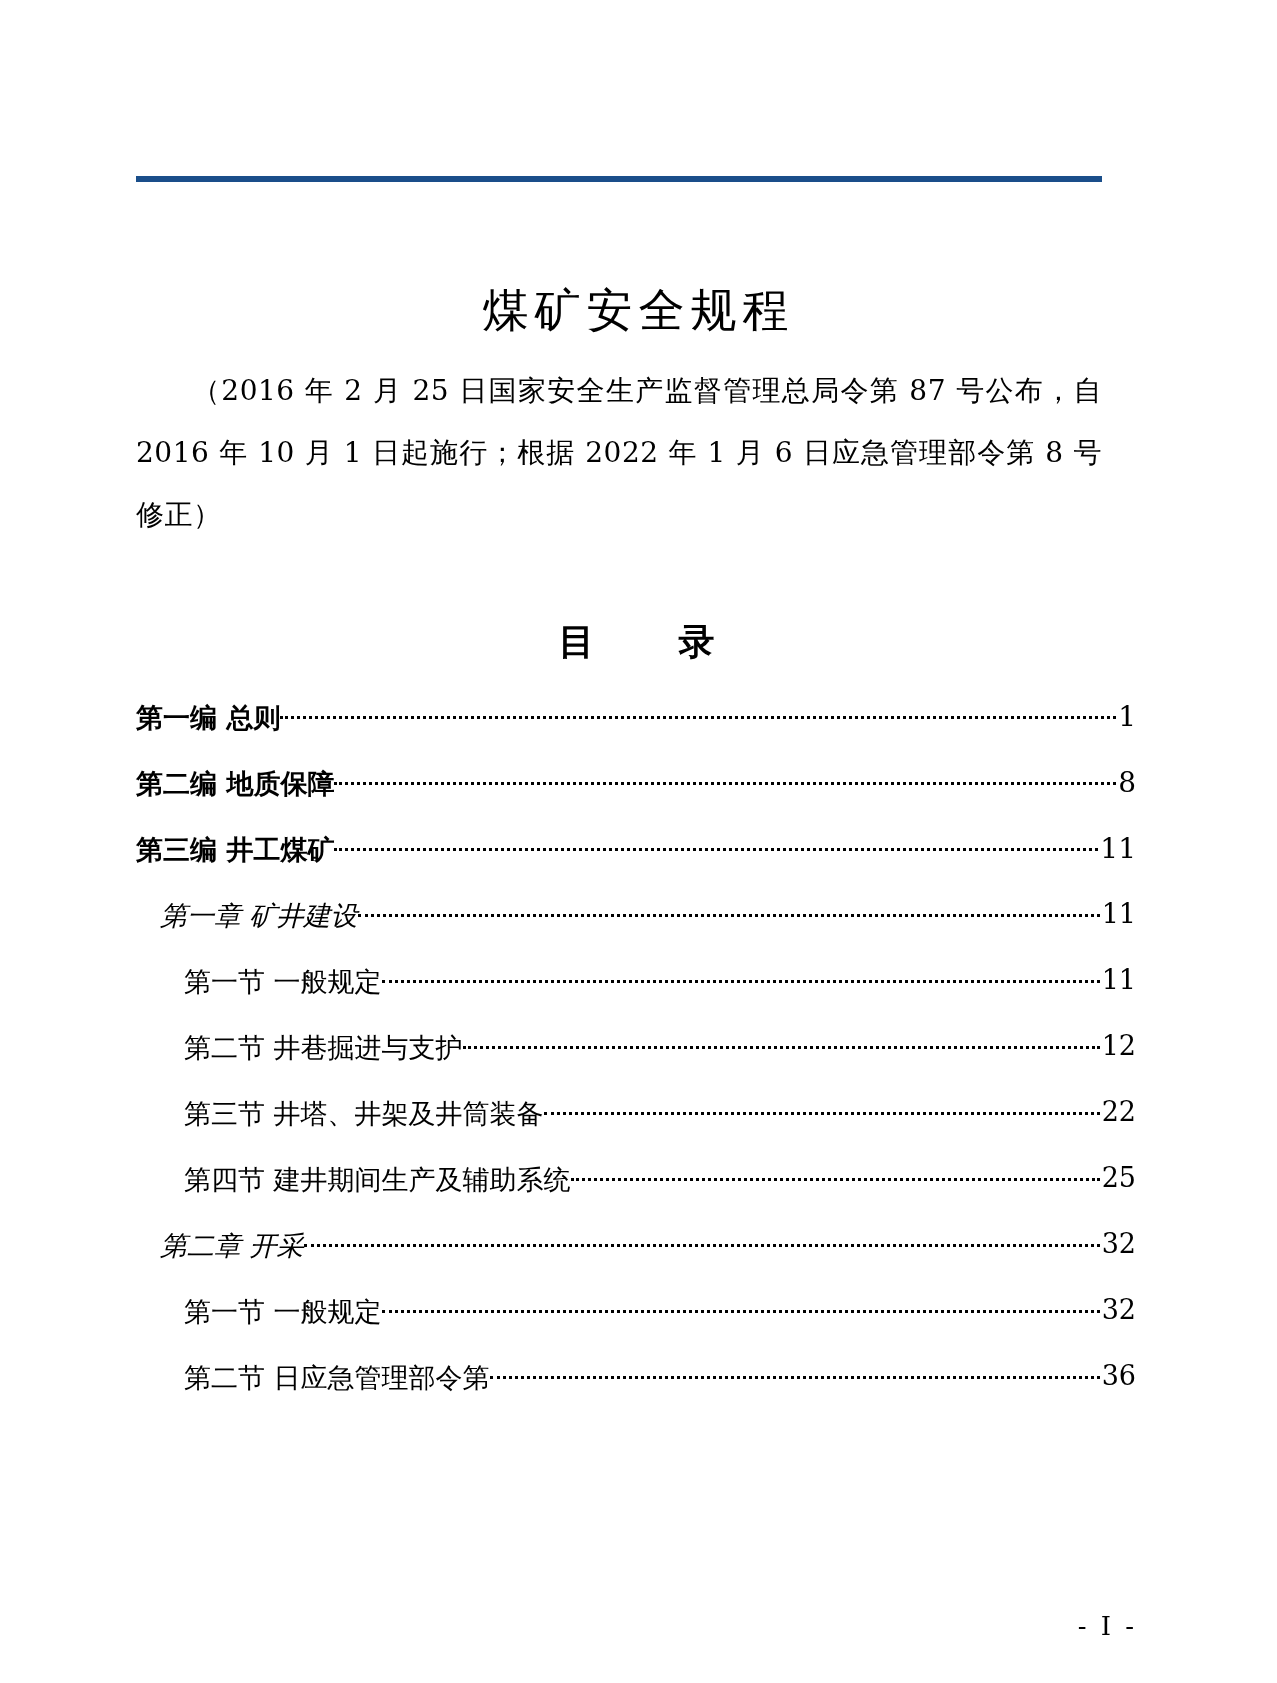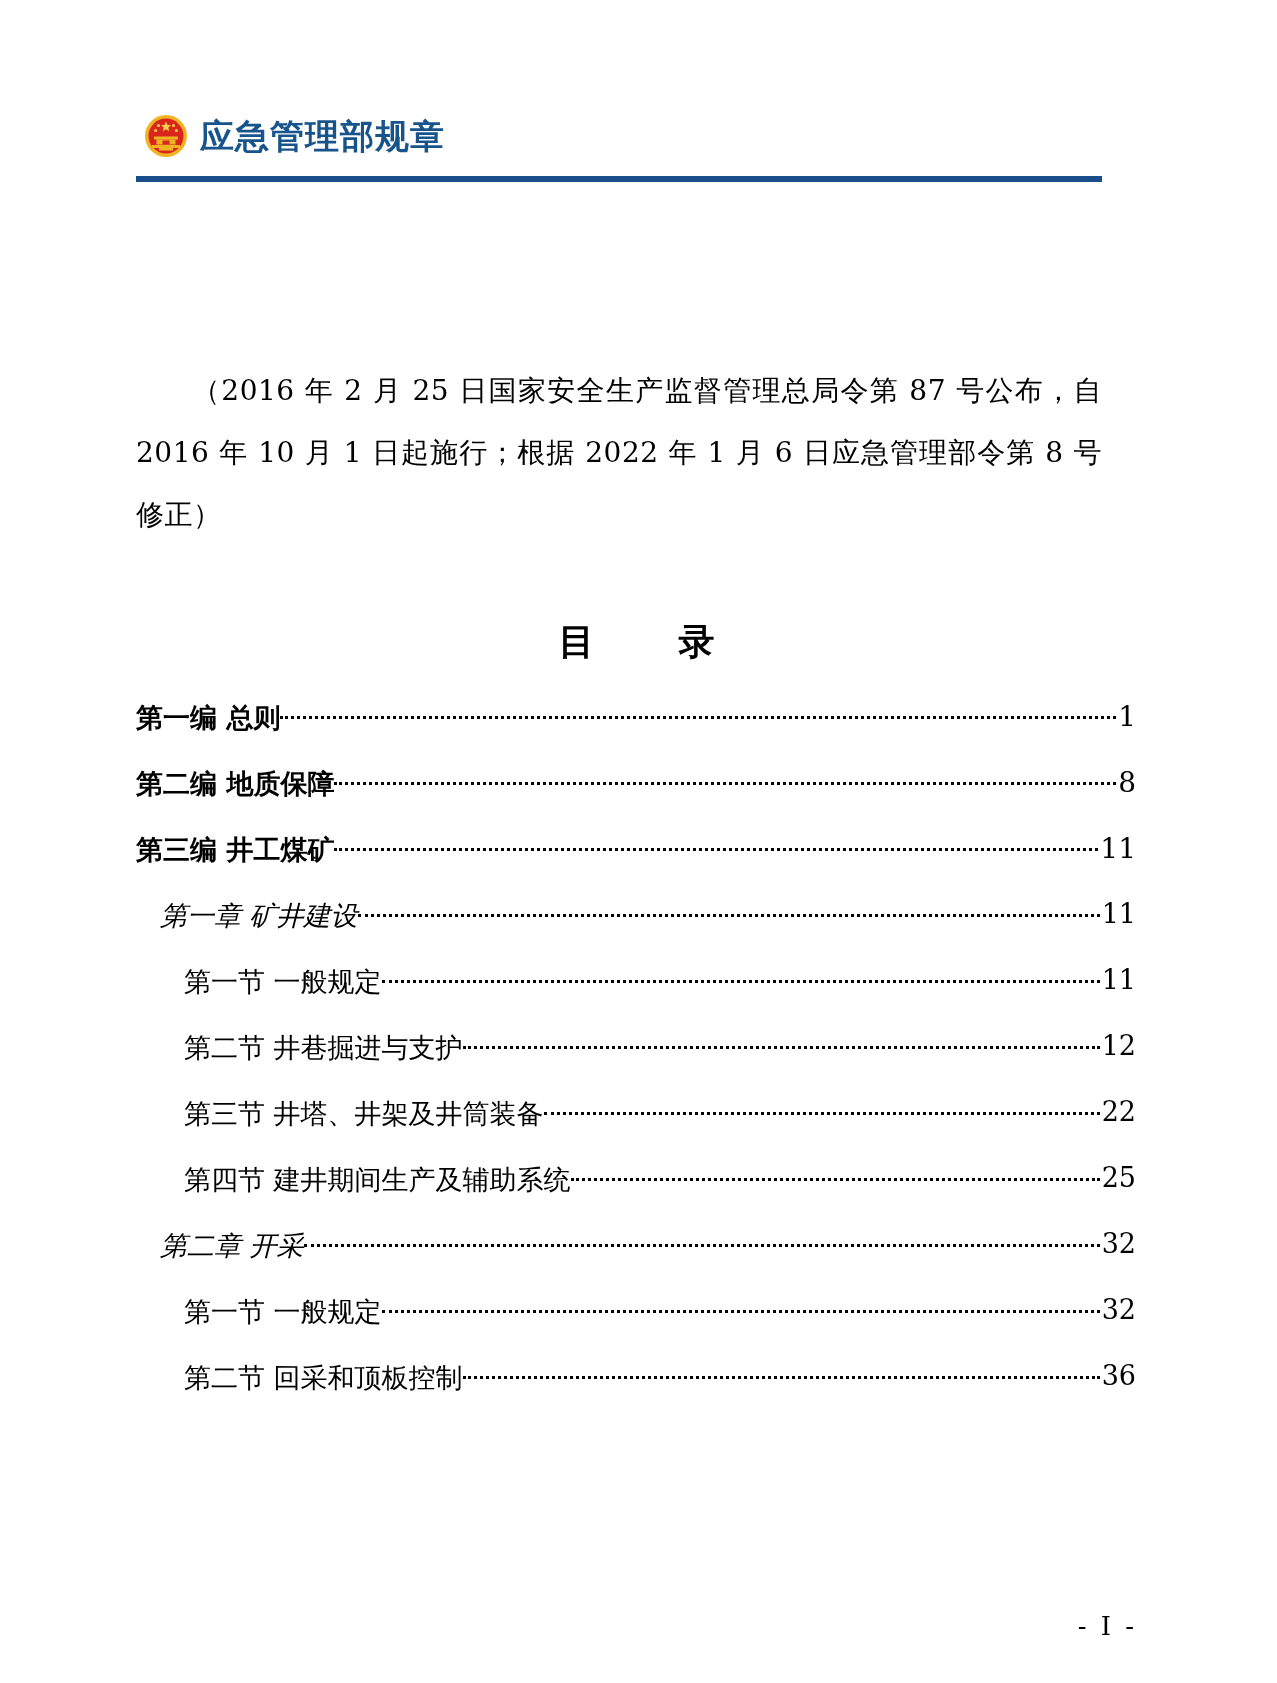--- a/index.html
+++ b/index.html
@@ -180,42 +180,24 @@
     font-size: 26px;
     letter-spacing: 3px;
   }
 </style>
 </head>
 <body>
 
 <div class="page">
 
   <div class="doc-header">
-    <div class="header-row">
-      <span class="emblem">
-        <svg width="48" height="48" viewBox="0 0 48 48" aria-hidden="true">
-          <circle cx="24" cy="24" r="21" fill="#f0b323"></circle>
-          <circle cx="24" cy="24" r="17.5" fill="#d9261c"></circle>
-          <path d="M24 9.5 l1.5 3.4 3.6.3 -2.8 2.4 .9 3.6 -3.2-2 -3.2 2 .9-3.6 -2.8-2.4 3.6-.3z" fill="#f7d24b"></path>
-          <circle cx="16.5" cy="13.5" r="1.5" fill="#f7d24b"></circle>
-          <circle cx="13.6" cy="18.4" r="1.5" fill="#f7d24b"></circle>
-          <circle cx="31.5" cy="13.5" r="1.5" fill="#f7d24b"></circle>
-          <circle cx="34.4" cy="18.4" r="1.5" fill="#f7d24b"></circle>
-          <rect x="12" y="24.5" width="24" height="3" fill="#f0b323"></rect>
-          <rect x="14.5" y="27.5" width="19" height="5" fill="#f0b323"></rect>
-          <rect x="20.5" y="28.5" width="7" height="4" fill="#d9261c"></rect>
-          <rect x="10" y="33" width="28" height="3" fill="#f0b323"></rect>
-          <rect x="17" y="36" width="14" height="2.6" fill="#f0b323"></rect>
-        </svg>
-      </span>
-      <span class="header-title">应急管理部规章</span>
-    </div>
     <div class="header-rule"></div>
   </div>
 
+  <div class="doc-title">煤矿安全规程</div>
 
   <div class="promulgation">（2016 年 2 月 25 日国家安全生产监督管理总局令第 87 号公布，自 2016 年 10 月 1 日起施行；根据 2022 年 1 月 6 日应急管理部令第 8 号修正）</div>
 
   <div class="toc-heading">目　　录</div>
 
   <div class="toc" id="toc-list">
       <div class="toc-entry lvl-1">
         <span class="toc-label">第一编  总则</span>
         <span class="toc-leader"></span>
         <span class="toc-page">1</span>
@@ -259,21 +241,21 @@
         <span class="toc-label">第二章  开采</span>
         <span class="toc-leader"></span>
         <span class="toc-page">32</span>
       </div>
       <div class="toc-entry lvl-3">
         <span class="toc-label">第一节  一般规定</span>
         <span class="toc-leader"></span>
         <span class="toc-page">32</span>
       </div>
       <div class="toc-entry lvl-3">
-        <span class="toc-label">第二节  回采和顶板控制</span>
+        <span class="toc-label">第二节  日应急管理部令第</span>
         <span class="toc-leader"></span>
         <span class="toc-page">36</span>
       </div>
     </div>
 
   <div class="footer">- I -</div>
 
 </div>
 
 </body></html>

